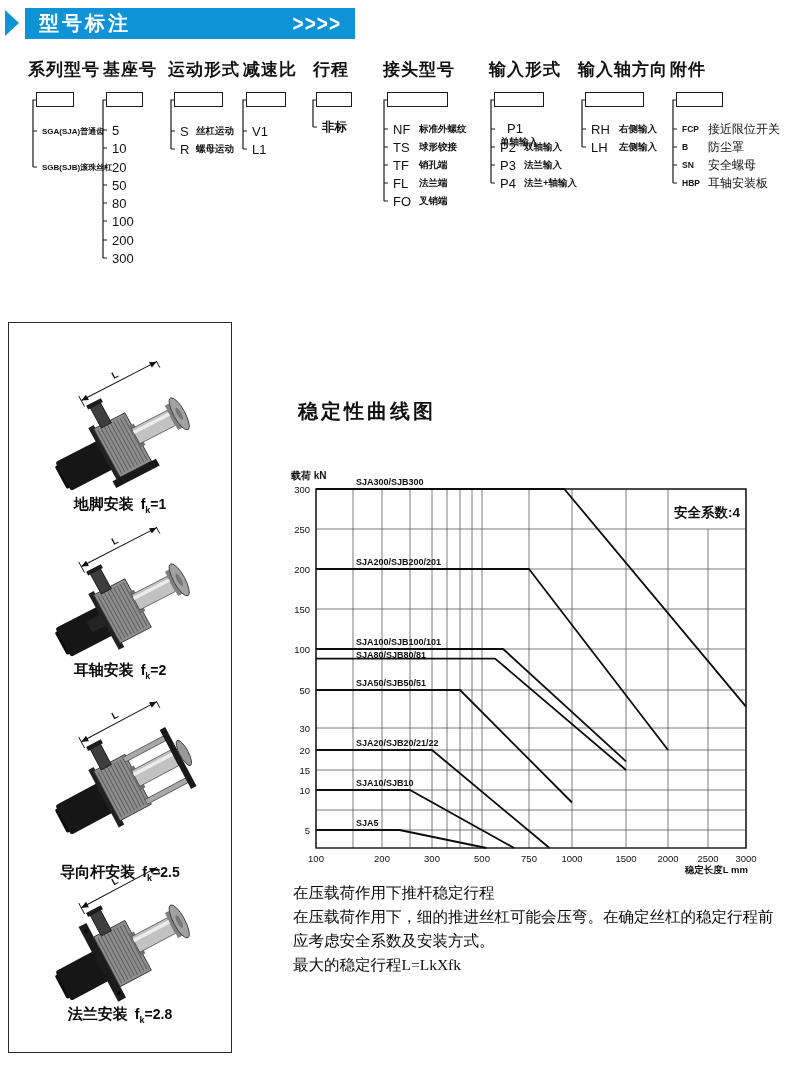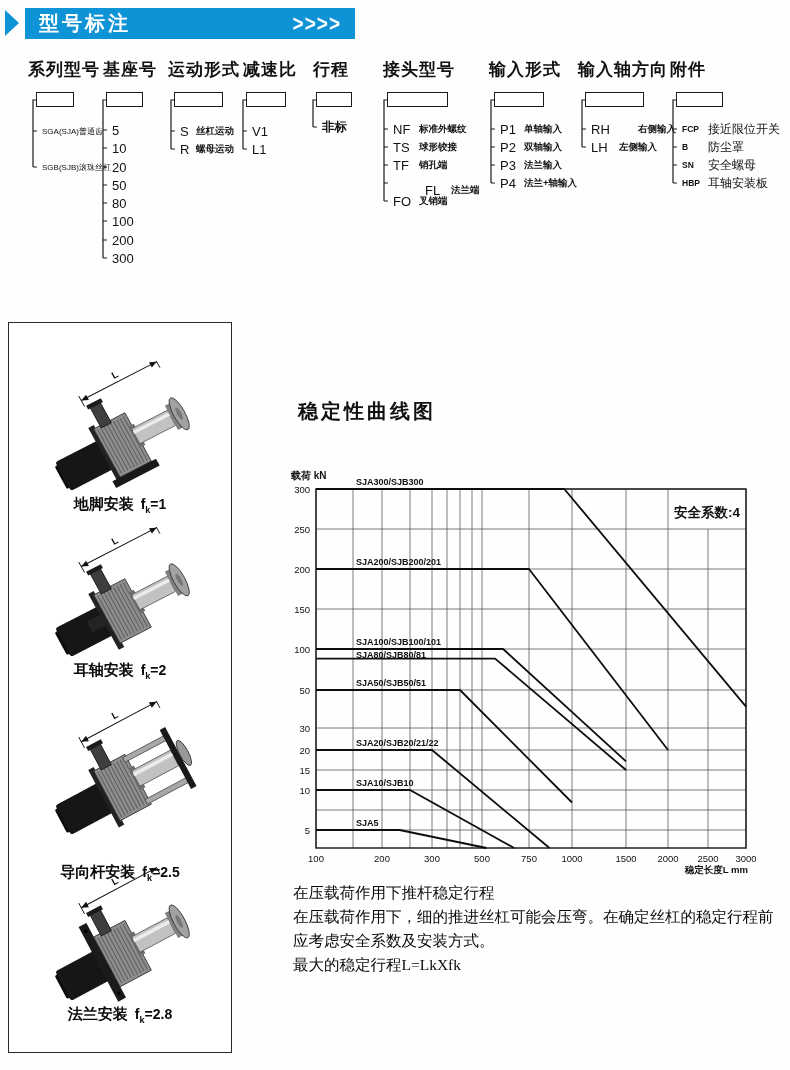--- a/index.html
+++ b/index.html
@@ -15,21 +15,21 @@
   
   #model-section{position:absolute;left:0;top:0;width:790px;height:290px;}
   #model-lines{position:absolute;left:0;top:0;}
   .col-title{position:absolute;font-size:17px;font-weight:700;letter-spacing:1px;white-space:nowrap;}
   .code-box{position:absolute;height:15px;border:1.4px solid #1a1a1a;background:#fff;box-sizing:border-box;}
   .col-item{position:absolute;height:16px;display:flex;align-items:center;white-space:nowrap;}
   .item-code{font-size:13px;color:#111;}
   .item-code.cjk{font-size:12.5px;font-weight:600;}
   .item-desc{font-size:9.5px;font-weight:700;color:#111;}
   .item-code-sm{font-size:8.5px;font-weight:700;}
-  .item-desc-sm{font-size:8px;font-weight:400;}
+  .item-desc-sm{font-size:8px;font-weight:700;}
   .item-desc-sm9{font-size:12px;font-weight:400;}
   
   #mount-panel{position:absolute;left:8px;top:322px;width:224px;height:731px;
                border:1.6px solid #2a2a2a;background:#fff;box-sizing:border-box;}
   .fig-svg{position:absolute;left:12px;width:200px;}
   .cap{position:absolute;left:0;width:100%;text-align:center;font-size:15px;font-weight:700;color:#0a0a0a;white-space:nowrap;}
   .cap .cap-f{margin-left:7px;font-size:14px;font-weight:600;}
   .cap sub{font-size:9px;}
   .cap .cap-v{font-size:14px;font-weight:600;}
   
@@ -129,49 +129,49 @@
         <span class="item-desc">标准外螺纹</span>
       </div>
       <div class="col-item" style="left: 393px; top: 139px;">
         <span class="item-code" style="display: inline-block; width: 26px;">TS</span>
         <span class="item-desc">球形铰接</span>
       </div>
       <div class="col-item" style="left: 393px; top: 157px;">
         <span class="item-code" style="display: inline-block; width: 26px;">TF</span>
         <span class="item-desc">销孔端</span>
       </div>
-      <div class="col-item" style="left: 393px; top: 182px; margin-left: 32px;">
+      <div class="col-item" style="left: 393px; top: 175px;">
         <span class="item-code" style="display: inline-block; width: 26px;">FL</span>
         <span class="item-desc">法兰端</span>
       </div>
       <div class="col-item" style="left: 393px; top: 193px;">
         <span class="item-code" style="display: inline-block; width: 26px;">FO</span>
         <span class="item-desc">叉销端</span>
       </div>
       <div class="col-title" style="left: 489px; top: 58px;">输入形式</div>
       <div class="code-box" style="left: 494px; top: 92px; width: 50px;"></div>
-      <div class="col-item" style="left: 500px; top: 121px;">
+      <div class="col-item" style="left: 500px; top: 121px; flex-direction: column;">
         <span class="item-code" style="display: inline-block; width: 24px;">P1</span>
         <span class="item-desc">单轴输入</span>
       </div>
       <div class="col-item" style="left: 500px; top: 139px;">
         <span class="item-code" style="display: inline-block; width: 24px;">P2</span>
         <span class="item-desc">双轴输入</span>
       </div>
       <div class="col-item" style="left: 500px; top: 157px;">
         <span class="item-code" style="display: inline-block; width: 24px;">P3</span>
         <span class="item-desc">法兰输入</span>
       </div>
       <div class="col-item" style="left: 500px; top: 175px;">
         <span class="item-code" style="display: inline-block; width: 24px;">P4</span>
         <span class="item-desc">法兰+轴输入</span>
       </div>
       <div class="col-title" style="left: 578px; top: 58px;">输入轴方向</div>
       <div class="code-box" style="left: 585px; top: 92px; width: 59px;"></div>
-      <div class="col-item" style="left: 591px; top: 121px; gap: 19px;">
+      <div class="col-item" style="left: 591px; top: 121px;">
         <span class="item-code" style="display: inline-block; width: 28px;">RH</span>
         <span class="item-desc">右侧输入</span>
       </div>
       <div class="col-item" style="left: 591px; top: 139px;">
         <span class="item-code" style="display: inline-block; width: 28px;">LH</span>
         <span class="item-desc">左侧输入</span>
       </div>
       <div class="col-title" style="left: 670px; top: 58px;">附件</div>
       <div class="code-box" style="left: 676px; top: 92px; width: 47px;"></div>
       <div class="col-item" style="left: 682px; top: 121px;">

